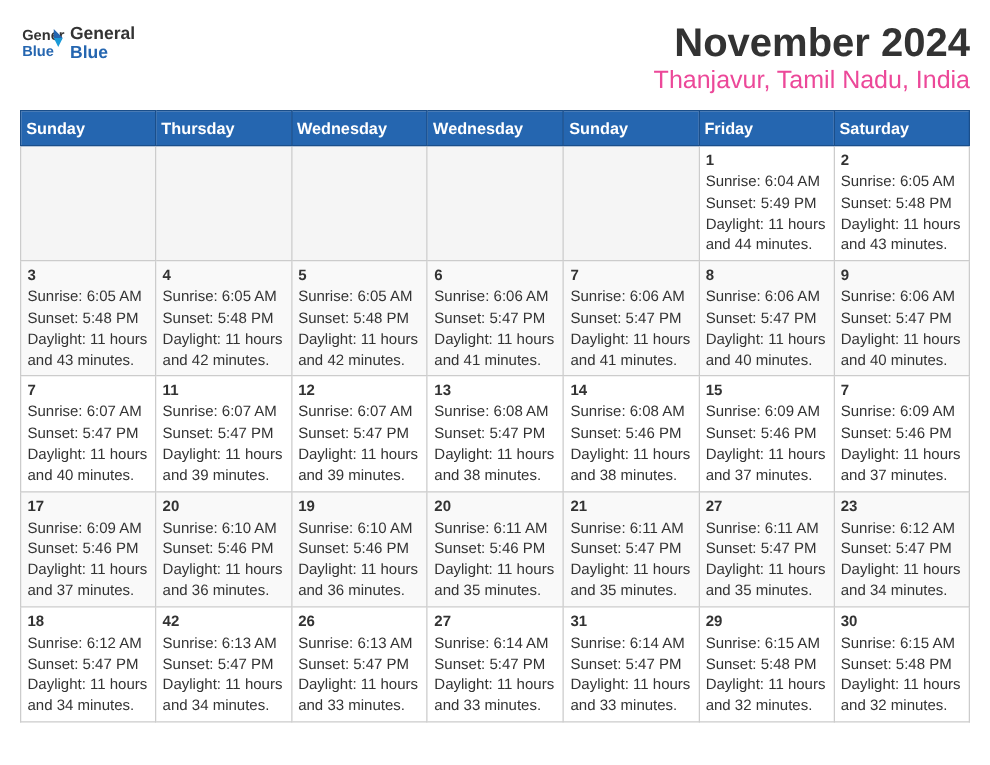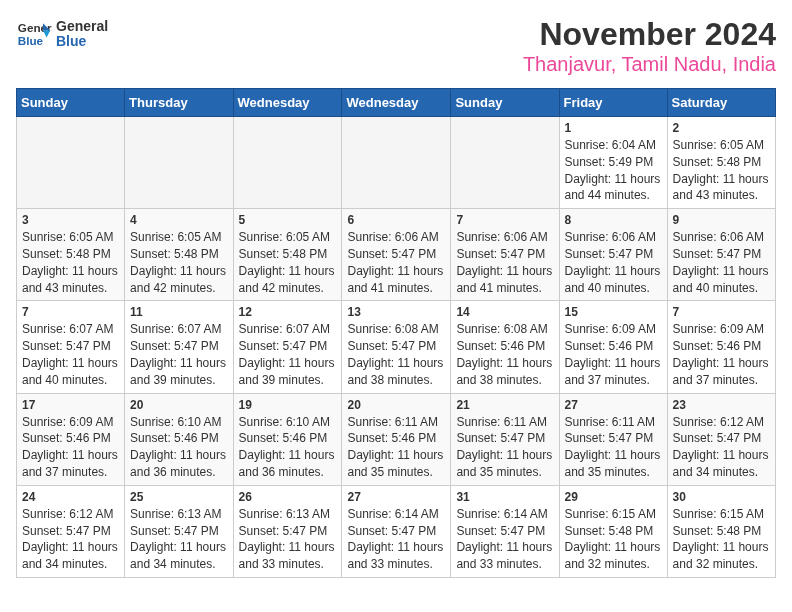--- a/index.html
+++ b/index.html
@@ -217,25 +217,25 @@
           <span class="day-num">27</span>
           <div class="day-info">Sunrise: 6:11 AM<br>Sunset: 5:47 PM<br>Daylight: 11 hours and 35 minutes.</div>
         </td>
         <td>
           <span class="day-num">23</span>
           <div class="day-info">Sunrise: 6:12 AM<br>Sunset: 5:47 PM<br>Daylight: 11 hours and 34 minutes.</div>
         </td>
       </tr>
       <tr>
         <td>
-          <span class="day-num">24</span>
+          <span class="day-num">18</span>
           <div class="day-info">Sunrise: 6:12 AM<br>Sunset: 5:47 PM<br>Daylight: 11 hours and 34 minutes.</div>
         </td>
         <td>
-          <span class="day-num">25</span>
+          <span class="day-num">42</span>
           <div class="day-info">Sunrise: 6:13 AM<br>Sunset: 5:47 PM<br>Daylight: 11 hours and 34 minutes.</div>
         </td>
         <td>
           <span class="day-num">26</span>
           <div class="day-info">Sunrise: 6:13 AM<br>Sunset: 5:47 PM<br>Daylight: 11 hours and 33 minutes.</div>
         </td>
         <td>
           <span class="day-num">27</span>
           <div class="day-info">Sunrise: 6:14 AM<br>Sunset: 5:47 PM<br>Daylight: 11 hours and 33 minutes.</div>
         </td>

